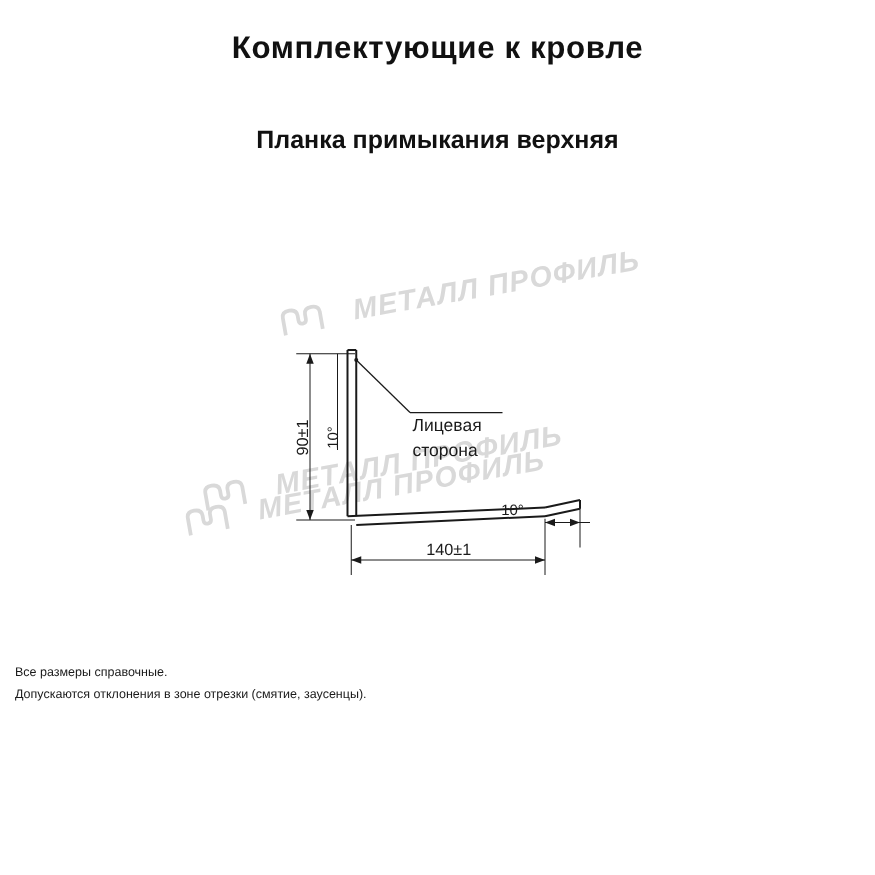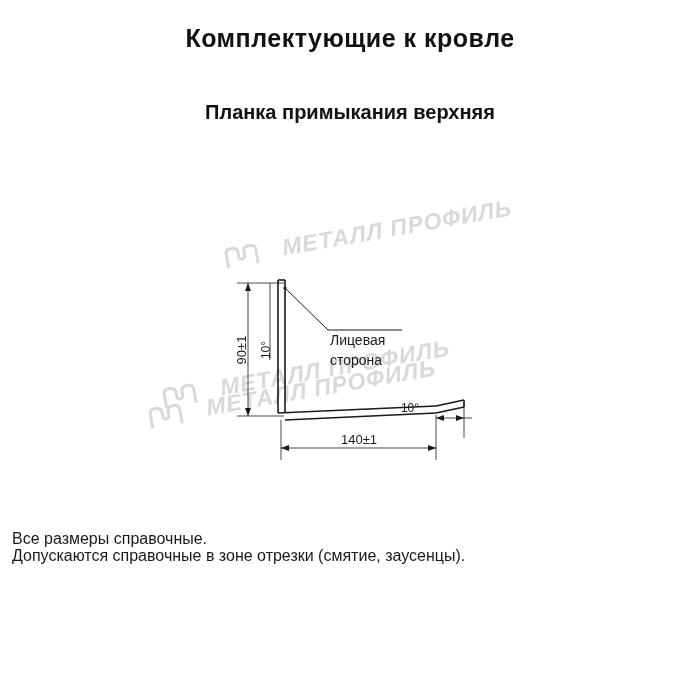--- a/index.html
+++ b/index.html
@@ -87,21 +87,21 @@
   }
 
   
   .footer {
     position: absolute;
     left: 12px;
     bottom: 8px;
     width: 676px;
   }
   .footer-line {
-    font-size: 16px;
+    font-size: 10px;
     color: #1a1a1a;
     line-height: 17px;
     margin: 0;
   }
 </style>
 </head>
 <body>
 
 <div class="page">
 
@@ -186,16 +186,16 @@
       <line x1="424" y1="248" x2="460" y2="248" stroke="#1a1a1a" stroke-width="0.8"></line>
       <path d="M424 248 l8 -3 l0 6 z" fill="#1a1a1a"></path>
       <path d="M452 248 l-8 -3 l0 6 z" fill="#1a1a1a"></path>
       <text x="398" y="242" font-family="Liberation Sans, sans-serif" font-size="12" fill="#1a1a1a" text-anchor="middle">10°</text>
 
     </svg>
   </div>
 
   <div class="footer">
     <div class="footer-line">Все размеры справочные.</div>
-    <div class="footer-line">Допускаются справочные в зоне отрезки (смятие, заусенцы).</div>
+    <div class="footer-line">Допускаются отклонения в зоне отрезки (смятие, заусенцы).</div>
   </div>
 
 </div>
 
 </body></html>

